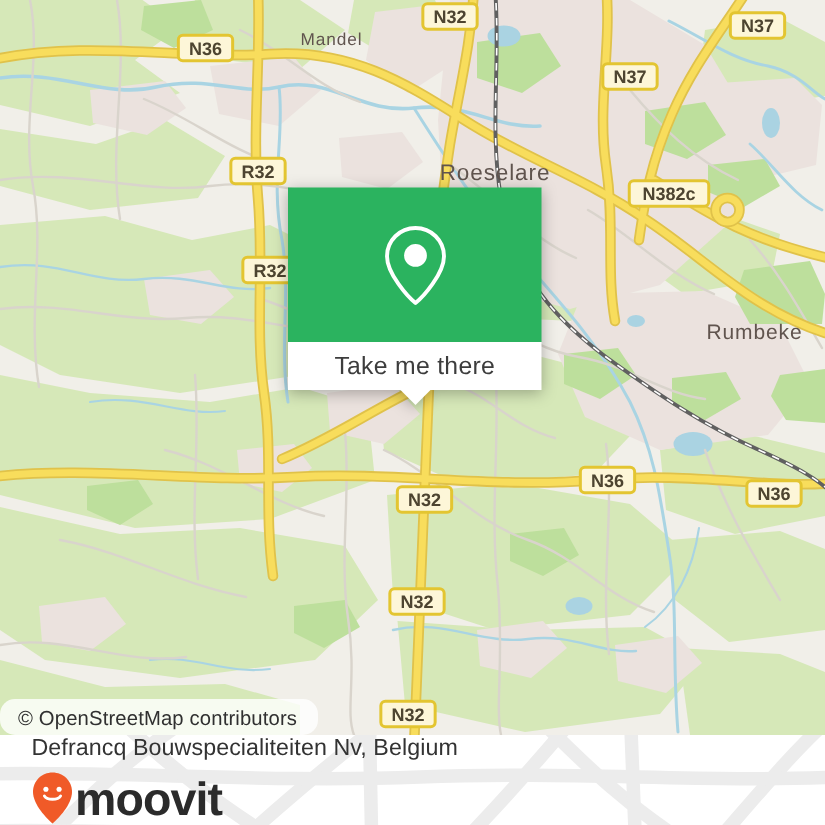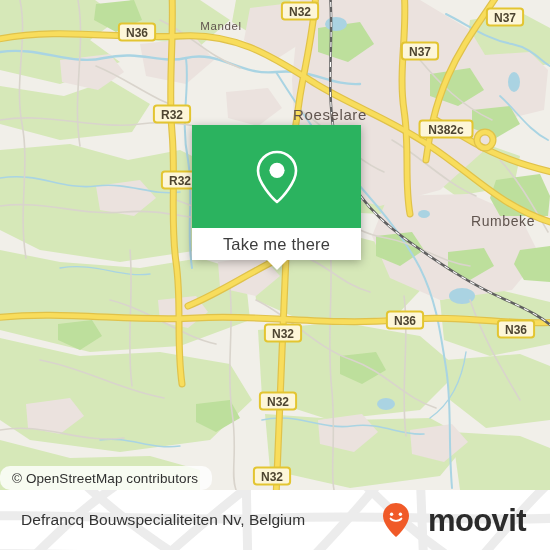--- a/index.html
+++ b/index.html
@@ -89,34 +89,34 @@
   }
   #footer .watermark {
     position: absolute; left: 0; top: -20px;
     width: 550px; height: 100px;
     opacity: 1;
   }
   #footer .fcontent {
     position: relative;
     width: 550px; height: 60px;
     display: flex;
-    align-items: center;
     justify-content: space-between;
-    padding: 0 24px 0 21px;
+    padding: 0 36px 0 21px;
+    flex-direction: column;
   }
   .place-title {
     font-size: 15.5px;
     color: #333333;
     letter-spacing: 0.05px;
     white-space: nowrap;
   }
   .brand {
     display: flex;
     align-items: center;
-    gap: 18px;
+    gap: 1px;
   }
   .brand-word {
     font-size: 31px;
     font-weight: 700;
     color: #2b2b2b;
     letter-spacing: -0.6px;
     line-height: 1;
   }
 </style>
 </head>

